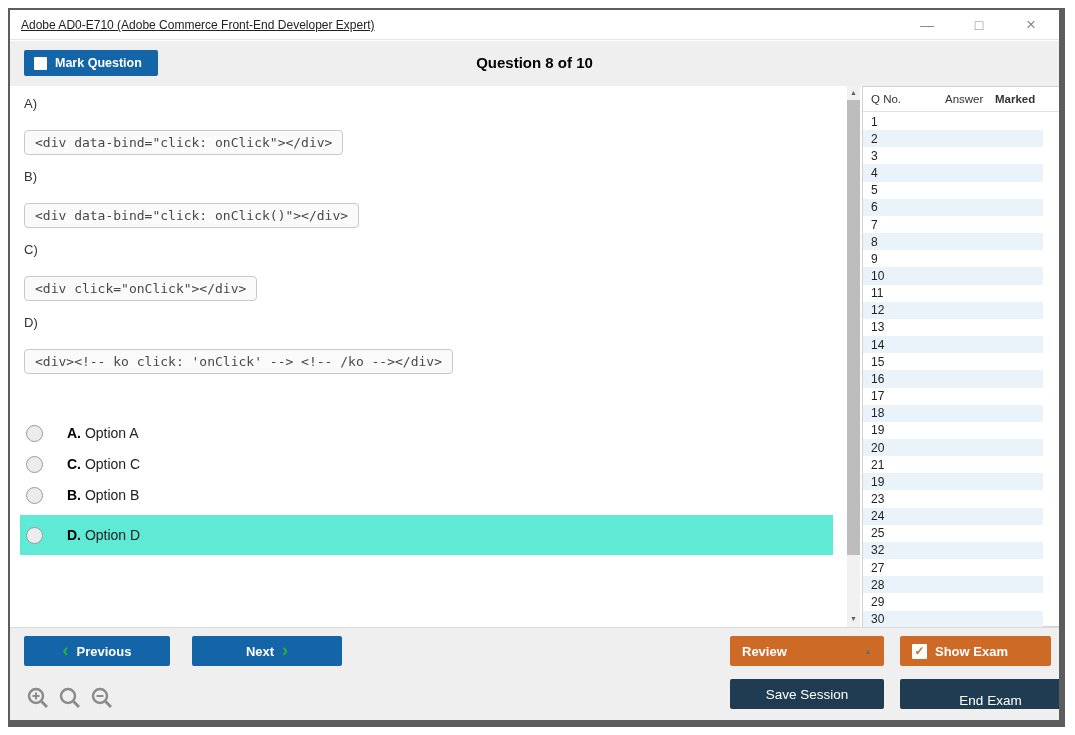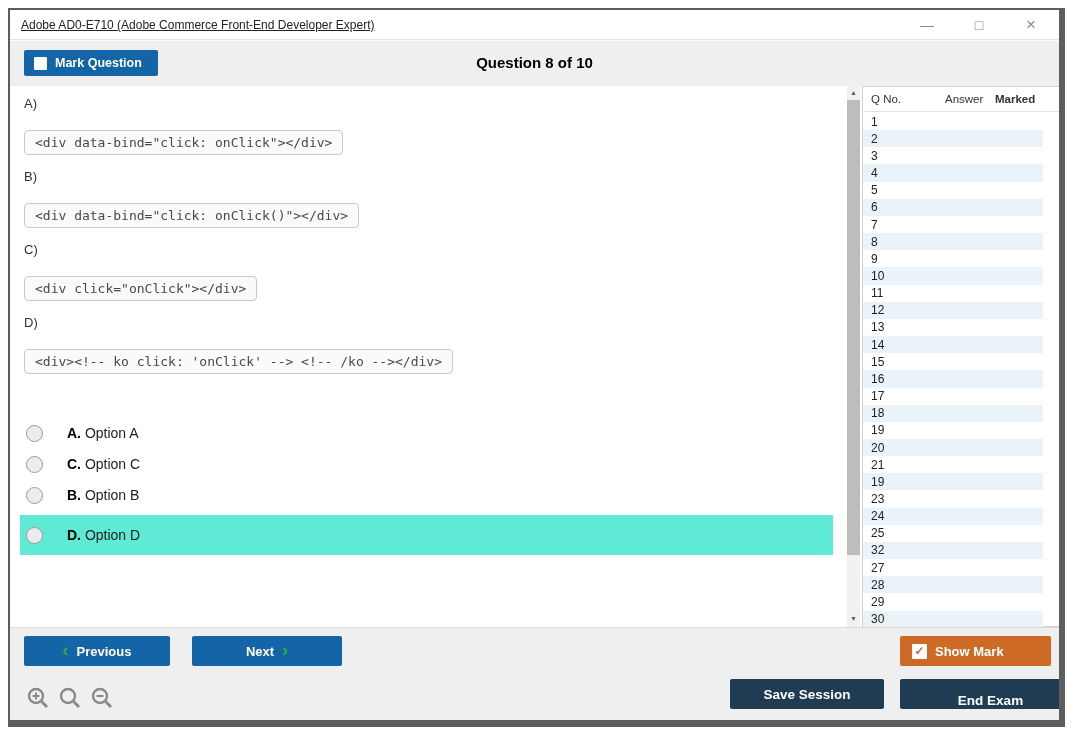--- a/index.html
+++ b/index.html
@@ -59,21 +59,21 @@
     display:flex;align-items:center;justify-content:center;}
   .side-sb .up{top:0;} .side-sb .down{bottom:0;}
   .side-sb .thumb{position:absolute;left:1px;top:16px;width:13px;height:82px;background:#d4d4d4;}
   
   .footer{position:absolute;left:0;top:617px;width:100%;height:95px;background:#efefef;
     border-top:1px solid #dadada;}
   .fbtn{position:absolute;height:30px;border:none;border-radius:2px;color:#fff;font-size:13px;
     font-weight:bold;font-family:inherit;display:flex;align-items:center;justify-content:center;gap:8px;}
   .blue{background:#1464a8;}
   .orange{background:#cd6a26;}
-  .navy{background:#203c52;font-weight:bold;font-size:13.5px;}
+  .navy{background:#203c52;font-weight:normal;font-size:13.5px;}
   .chev-green{color:#2eb52e;font-size:18px;font-weight:bold;line-height:1;margin-top:-2px;}
   #btn-prev{left:14px;top:8px;width:146px;}
   #btn-next{left:182px;top:8px;width:150px;}
   #btn-show-answer{left:553px;top:8px;width:153px;justify-content:flex-start;padding-left:12px;}
   #btn-review{left:720px;top:8px;width:154px;justify-content:flex-start;padding-left:12px;}
   #btn-show-list{left:890px;top:8px;width:151px;justify-content:flex-start;padding-left:12px;}
   #btn-save{left:720px;top:51px;width:154px;}
   #btn-end{left:890px;top:51px;width:181px;align-items:flex-end;}
   .cbx2{display:inline-block;width:15px;height:15px;background:#fff;border-radius:1px;flex:none;
     text-align:center;line-height:15px;font-size:12px;color:#cd6a26;font-weight:bold;}
@@ -248,23 +248,27 @@
 
   <div class="footer">
     <button class="fbtn blue" id="btn-prev">
       <span class="chev-green">‹</span>
       <span>Previous</span>
     </button>
     <button class="fbtn blue" id="btn-next">
       <span>Next</span>
       <span class="chev-green">›</span>
     </button>
+    <button class="fbtn orange" id="btn-review">
+      <span>Review</span>
+      <span class="tri-up">▲</span>
+    </button>
     <button class="fbtn orange" id="btn-show-list">
       <span class="cbx2" id="show-list-cbx">✓</span>
-      <span>Show Mark</span>
+      <span>Show Exam</span>
     </button>
     <button class="fbtn navy" id="btn-save">
       <span>Save Session</span>
     </button>
     <button class="fbtn navy" id="btn-end">
       <span>End Exam</span>
     </button>
     <div class="zoom-icons">
       <svg width="25" height="25" viewBox="0 0 25 25">
         <circle cx="10" cy="10" r="7" fill="none" stroke="#8a8a8a" stroke-width="2.4"></circle>

